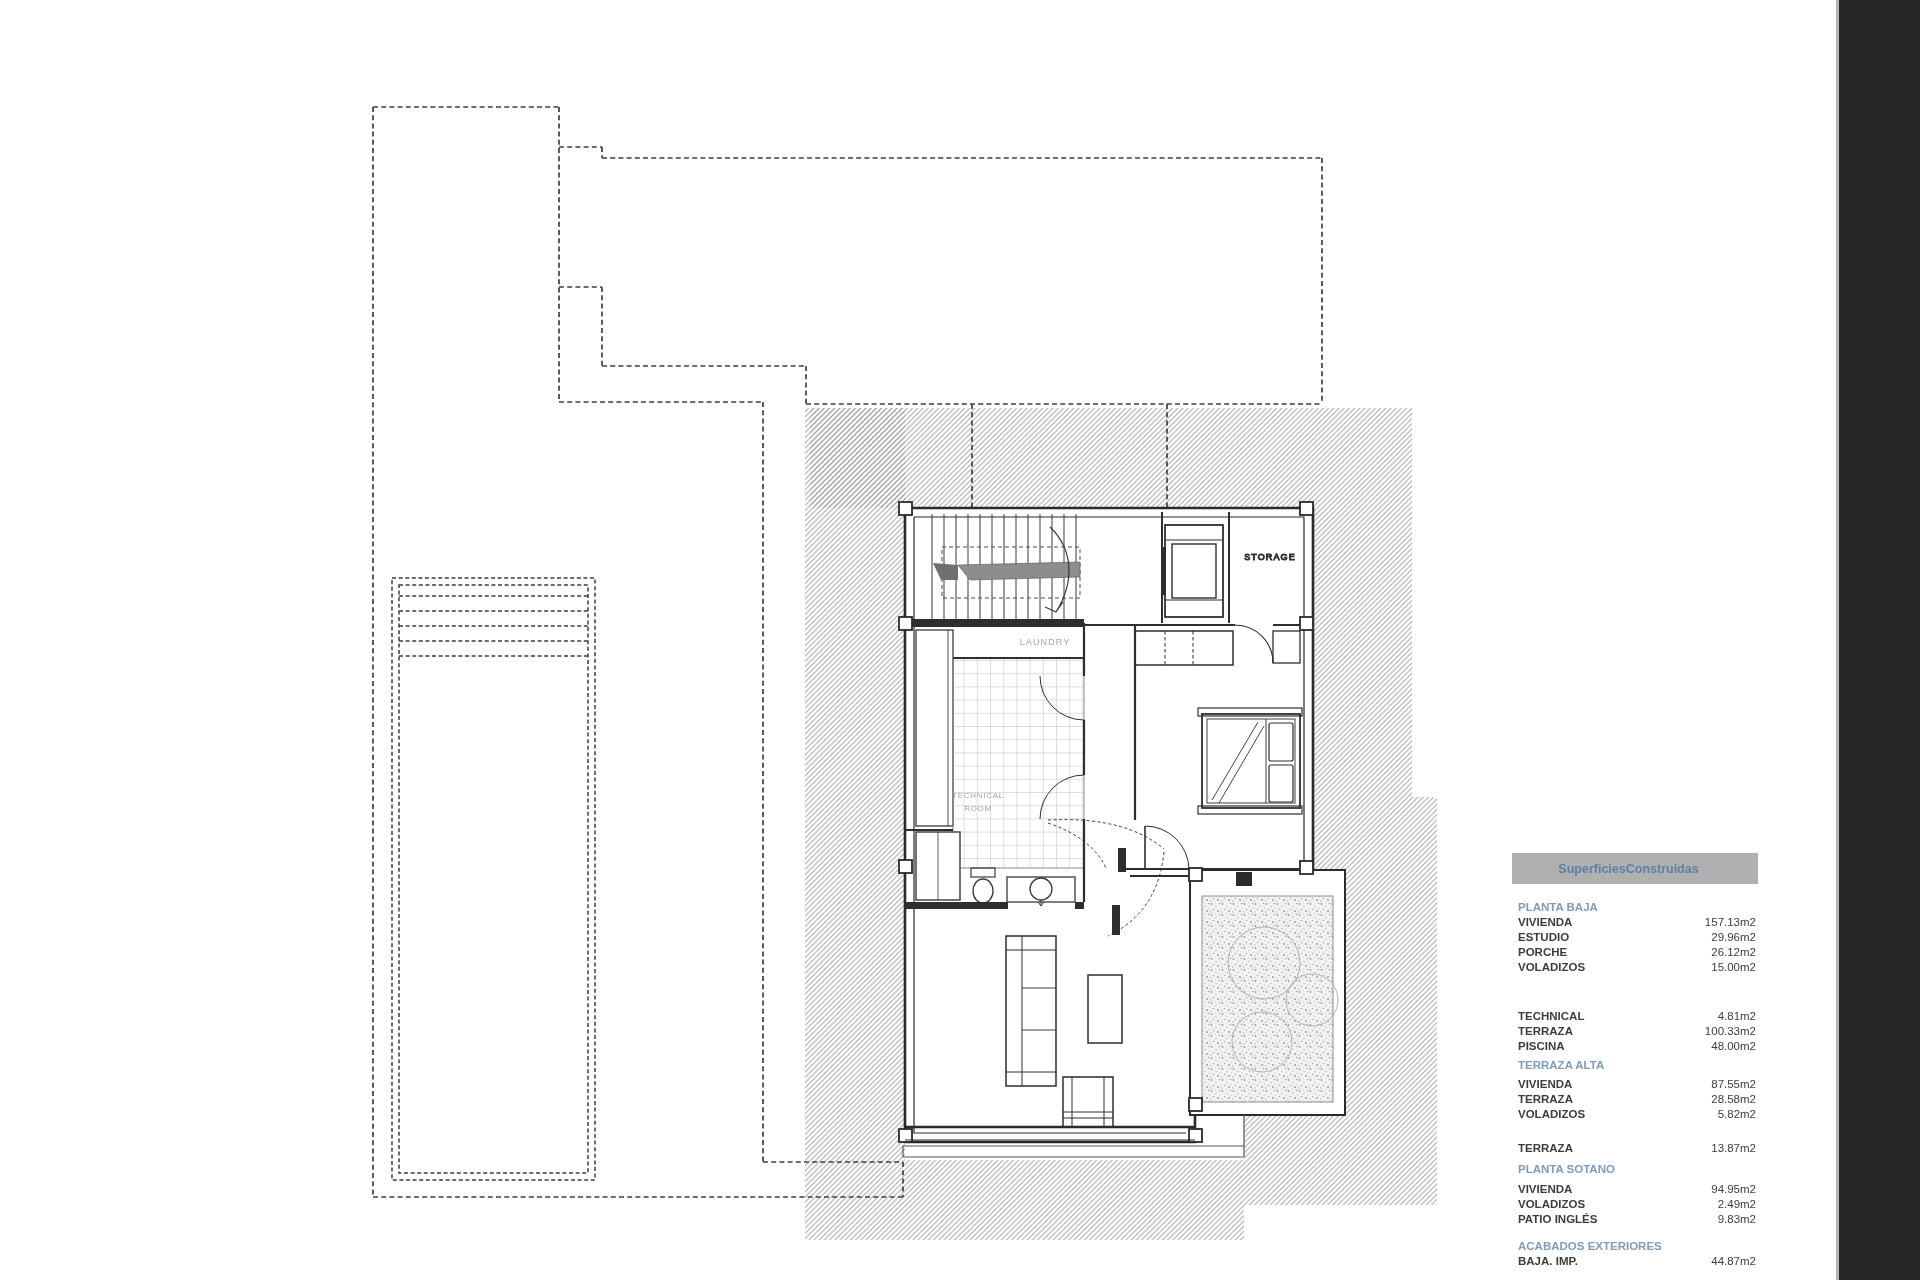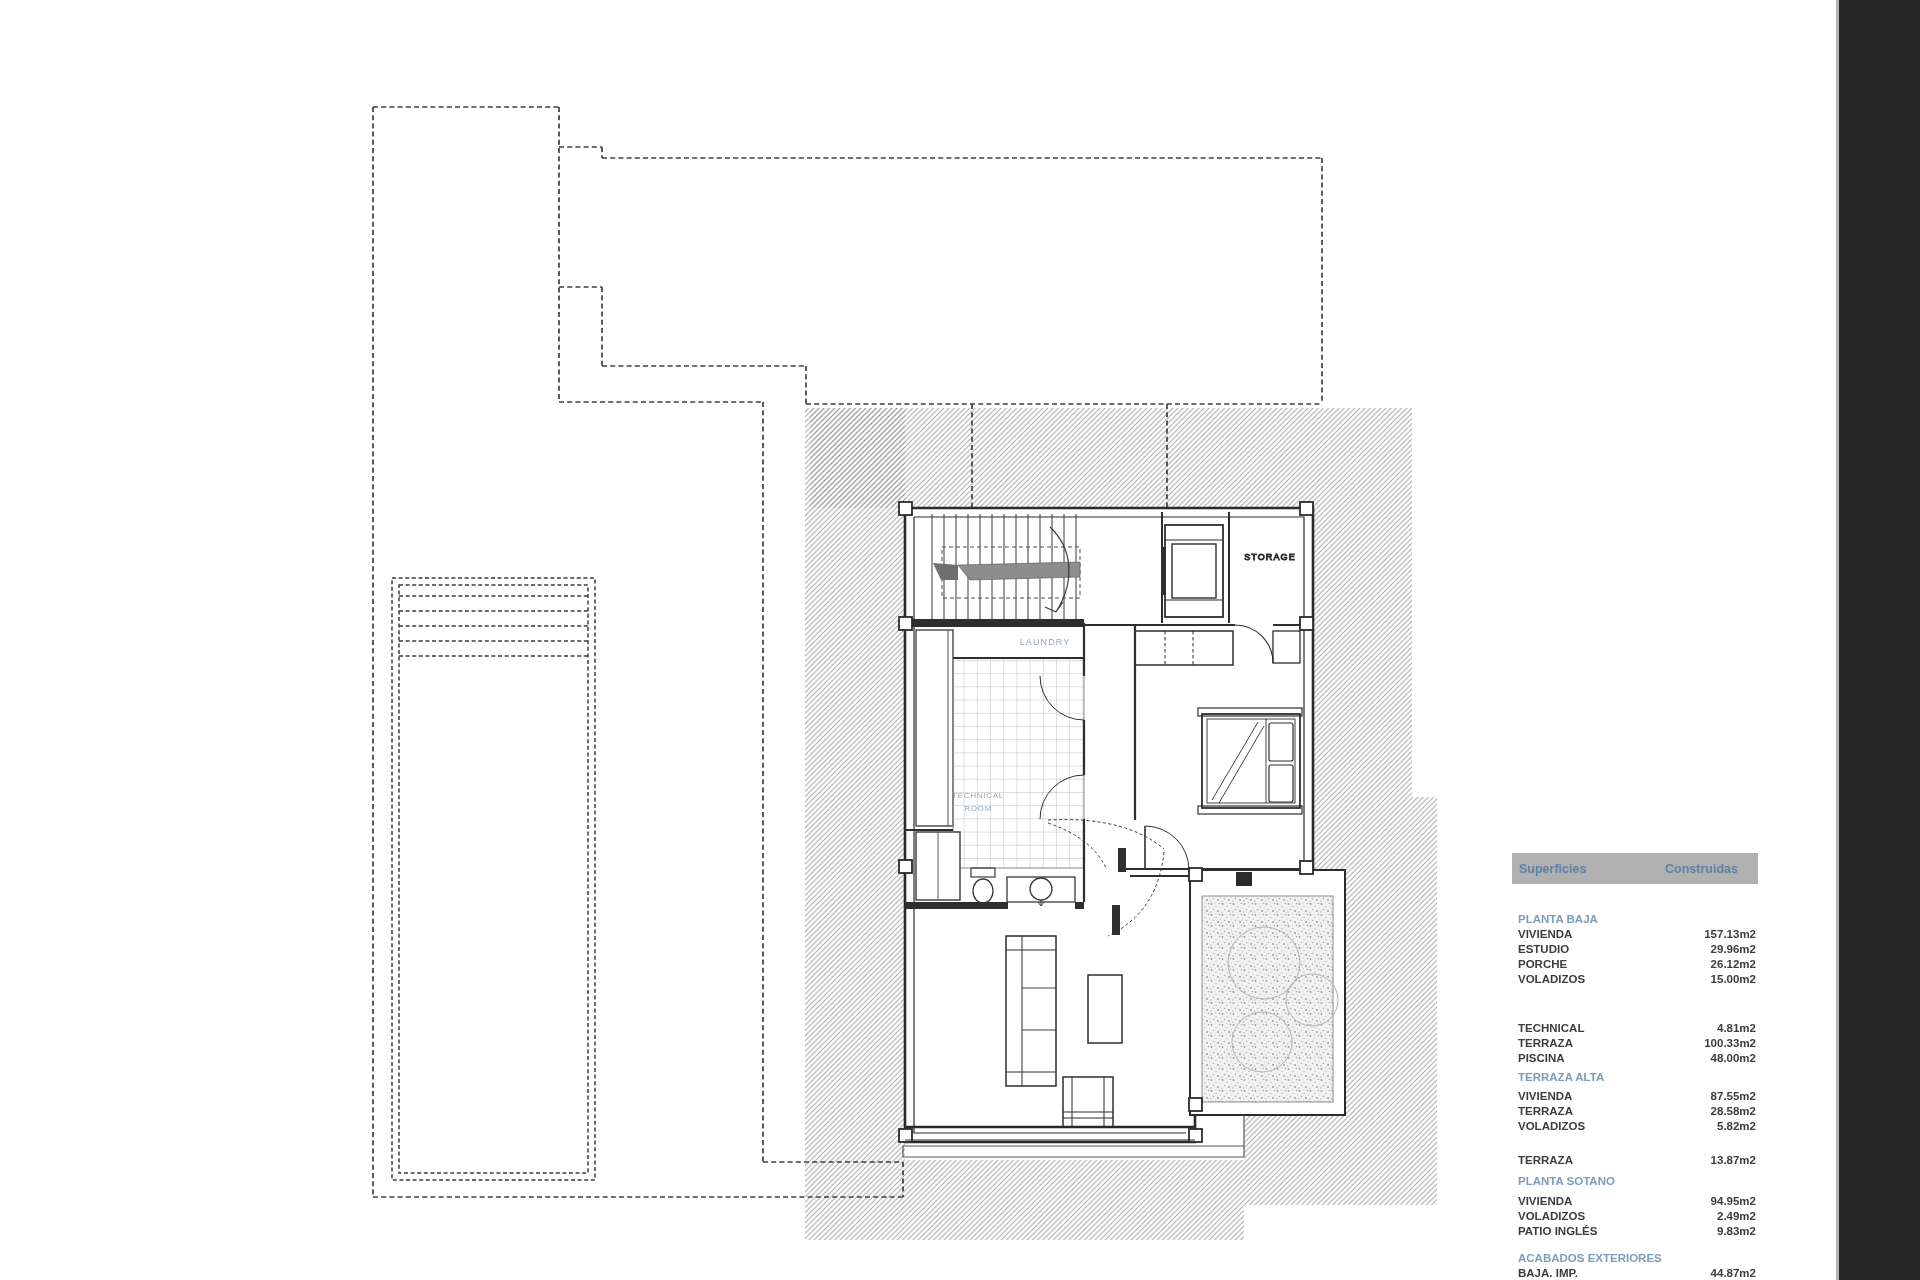--- a/index.html
+++ b/index.html
@@ -2,27 +2,27 @@
 <html><head>
 <meta charset="utf-8">
 <style>
   html,body{margin:0;padding:0;background:#ffffff;}
   body{width:1920px;height:1280px;position:relative;overflow:hidden;
        font-family:"Liberation Sans", sans-serif;}
   #plan-svg{position:absolute;left:0;top:0;}
   
   .surfaces-table{position:absolute;left:1512px;top:853px;width:246px;}
   .st-header{height:31px;background:#b0b0b0;display:flex;align-items:center;
-             justify-content:space-between;padding:0 20px 0 7px;box-sizing:border-box;}
+             justify-content:center;padding:0 20px 0 7px;box-sizing:border-box;}
   .st-header span{font-size:12.5px;font-weight:700;color:#5c80a8;}
-  .st-rows{padding-top:28px;}
+  .st-rows{padding-top:16px;}
   .trow{display:flex;justify-content:space-between;align-items:baseline;
         height:15px;line-height:15px;padding:0 2px 0 6px;}
   .trow .lbl{font-size:11.5px;font-weight:700;color:#3c3c3c;letter-spacing:0;}
-  .trow .val{font-size:11.5px;font-weight:700;color:#3c3c3c;}
+  .trow .val{font-size:11.5px;font-weight:400;color:#3c3c3c;}
   .trow .lbl.sec{color:#7d9cbc;}
   .mt34{margin-top:34px}.mt19{margin-top:19px}.mt18{margin-top:12px}
   .mt6{margin-top:6px}.mt5{margin-top:5px}.mt4{margin-top:4px}
   
   .right-strip{position:absolute;left:1839px;top:0;width:81px;height:1280px;background:#272727;}
   .right-strip-edge{position:absolute;left:1836px;top:0;width:3px;height:1280px;background:#b5b5b5;}
   
   .room-label{fill:#95a8bb;font-family:"Liberation Sans",sans-serif;
               font-size:9px;letter-spacing:1.1px;font-weight:400;}
   .room-label.small{font-size:8px;letter-spacing:0.7px;}

